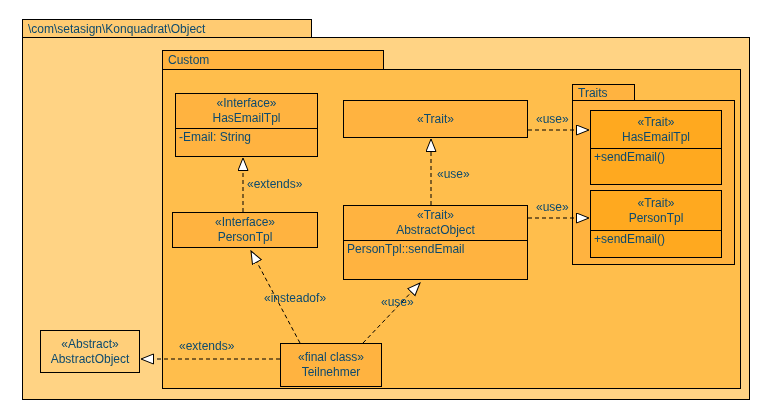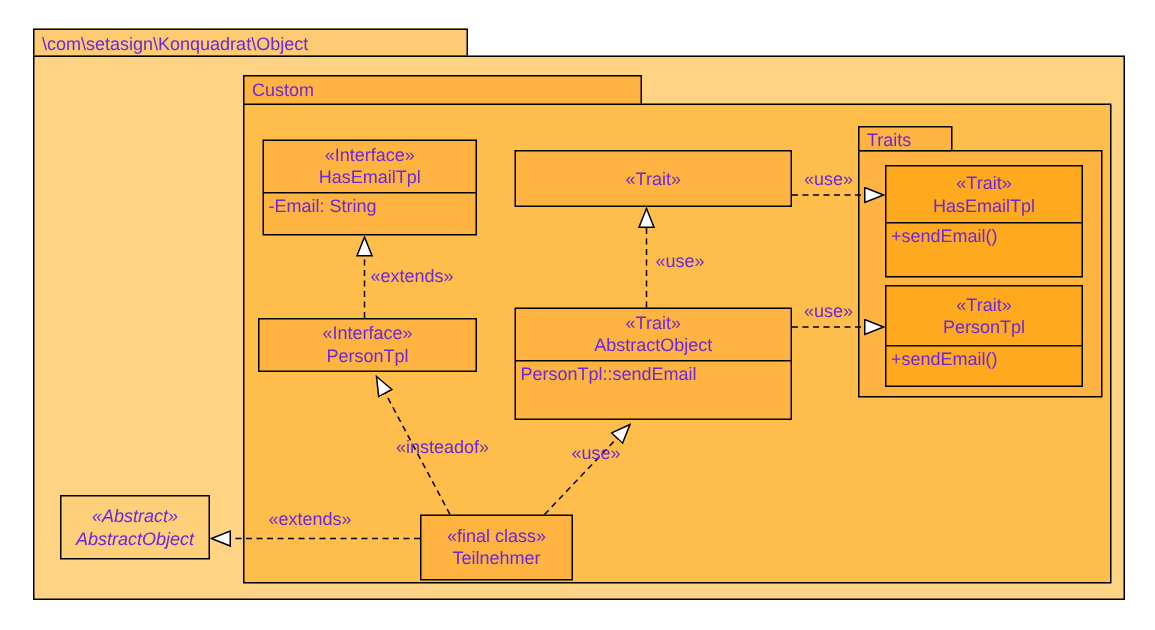--- a/index.html
+++ b/index.html
@@ -1,19 +1,19 @@
 <!DOCTYPE html>
 <html style="--outer-fill: #FFD384; --outer-tab-fill: #FFCB72; --custom-fill: #FFBE4C; --custom-tab-fill: #FFB340; --traits-fill: #FFB340; --box-fill: #FFB340; --inner-box-fill: #FFA91F; --abstract-fill: #FFCF7A; --line: #000000;"><head>
 <meta charset="utf-8">
 <style>
   html,body{margin:0;padding:0;background:#ffffff;}
   .canvas{
     position:relative;width:770px;height:420px;background:#ffffff;
     font-family:"Liberation Sans","DejaVu Sans",sans-serif;
-    font-size:12px;color:#6d28d9;overflow:hidden;
+    font-size:12px;color:#0c4a6e;overflow:hidden;
   }
   .abs{position:absolute;box-sizing:border-box;}
   .pkg-tab{
     background:var(--custom-tab-fill);border:1px solid #000;
     display:flex;align-items:center;padding:0 5px;white-space:nowrap;
   }
   .pkg-body{border:1px solid #000;}
   .outer-tab{background:var(--outer-tab-fill);}
   .outer-body{background:var(--outer-fill);}
   .custom-tab{background:var(--custom-tab-fill);}
@@ -39,21 +39,21 @@
 <body>
 
 <div class="canvas">
 
   <div class="abs pkg-tab outer-tab" style="left:22px;top:19px;width:290px;height:19px;">
     <span>\com\setasign\Konquadrat\Object</span>
   </div>
   <div class="abs pkg-body outer-body" style="left:22px;top:37px;width:728px;height:363px;"></div>
 
   <div class="abs pkg-body custom-body" style="left:162px;top:69px;width:579px;height:320px;"></div>
-  <div class="abs pkg-tab custom-tab" style="left:162px;top:50px;width:266px;height:20px;">
+  <div class="abs pkg-tab custom-tab" style="left:162px;top:50px;width:222px;height:20px;">
     <span>Custom</span>
   </div>
 
   <div class="abs pkg-body traits-body" style="left:572px;top:100px;width:163px;height:165px;"></div>
   <div class="abs pkg-tab traits-tab" style="left:572px;top:84px;width:63px;height:17px;">
     <span>Traits</span>
   </div>
 
   <div class="cls" style="left:175px;top:93px;width:143px;height:64px;">
     <div class="hdr sep" style="height:35px;">
@@ -109,21 +109,21 @@
   </div>
 
   <div class="cls" style="left:280px;top:343px;width:102px;height:44px;">
     <div class="hdr" style="height:100%;">
       <div>«final class»</div>
       <div>Teilnehmer</div>
     </div>
   </div>
 
   <div class="cls light" style="left:40px;top:330px;width:100px;height:43px;">
-    <div class="hdr" style="height:100%;font-style:italic;">
+    <div class="hdr" style="height:100%;">
       <div>«Abstract»</div>
       <div>AbstractObject</div>
     </div>
   </div>
 
   <svg class="connectors" width="770" height="420">
     <defs>
       <marker id="tri" markerUnits="userSpaceOnUse" markerWidth="14" markerHeight="12" refX="13" refY="5.5" orient="auto">
         <path d="M0.5,0.5 L13,5.5 L0.5,10.5 Z" fill="#ffffff" stroke="#000000" stroke-width="1"></path>
       </marker>

